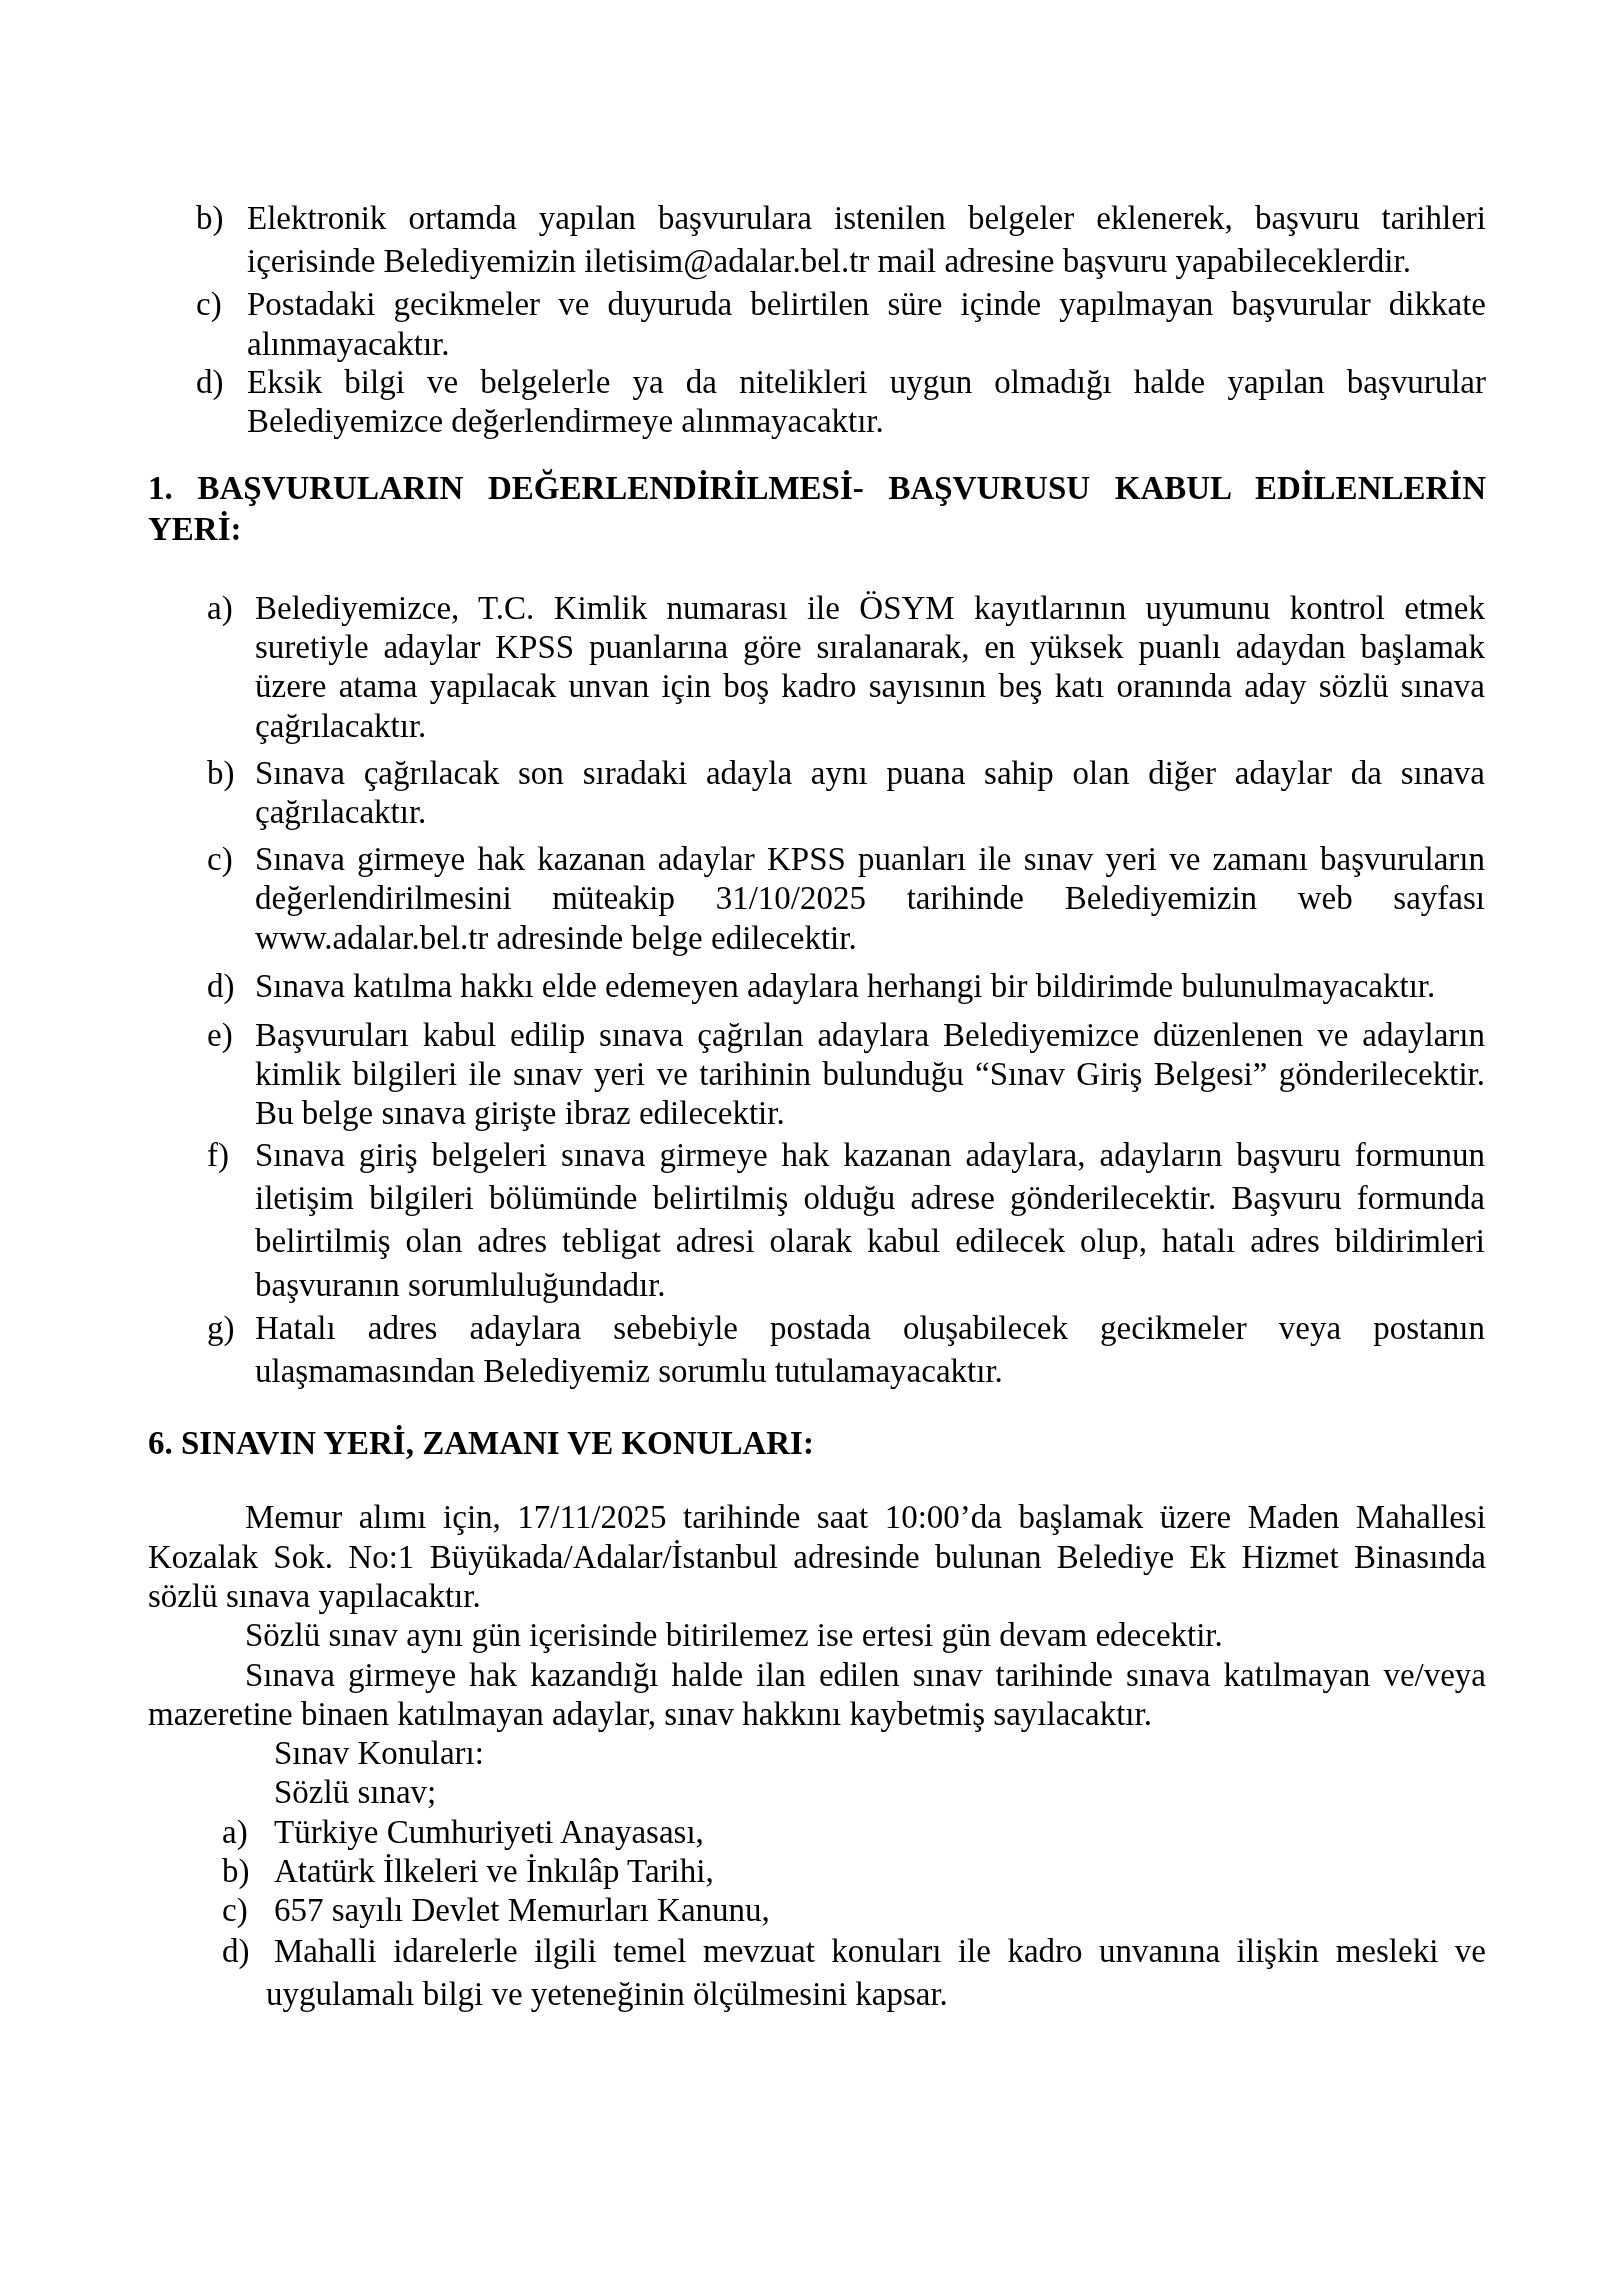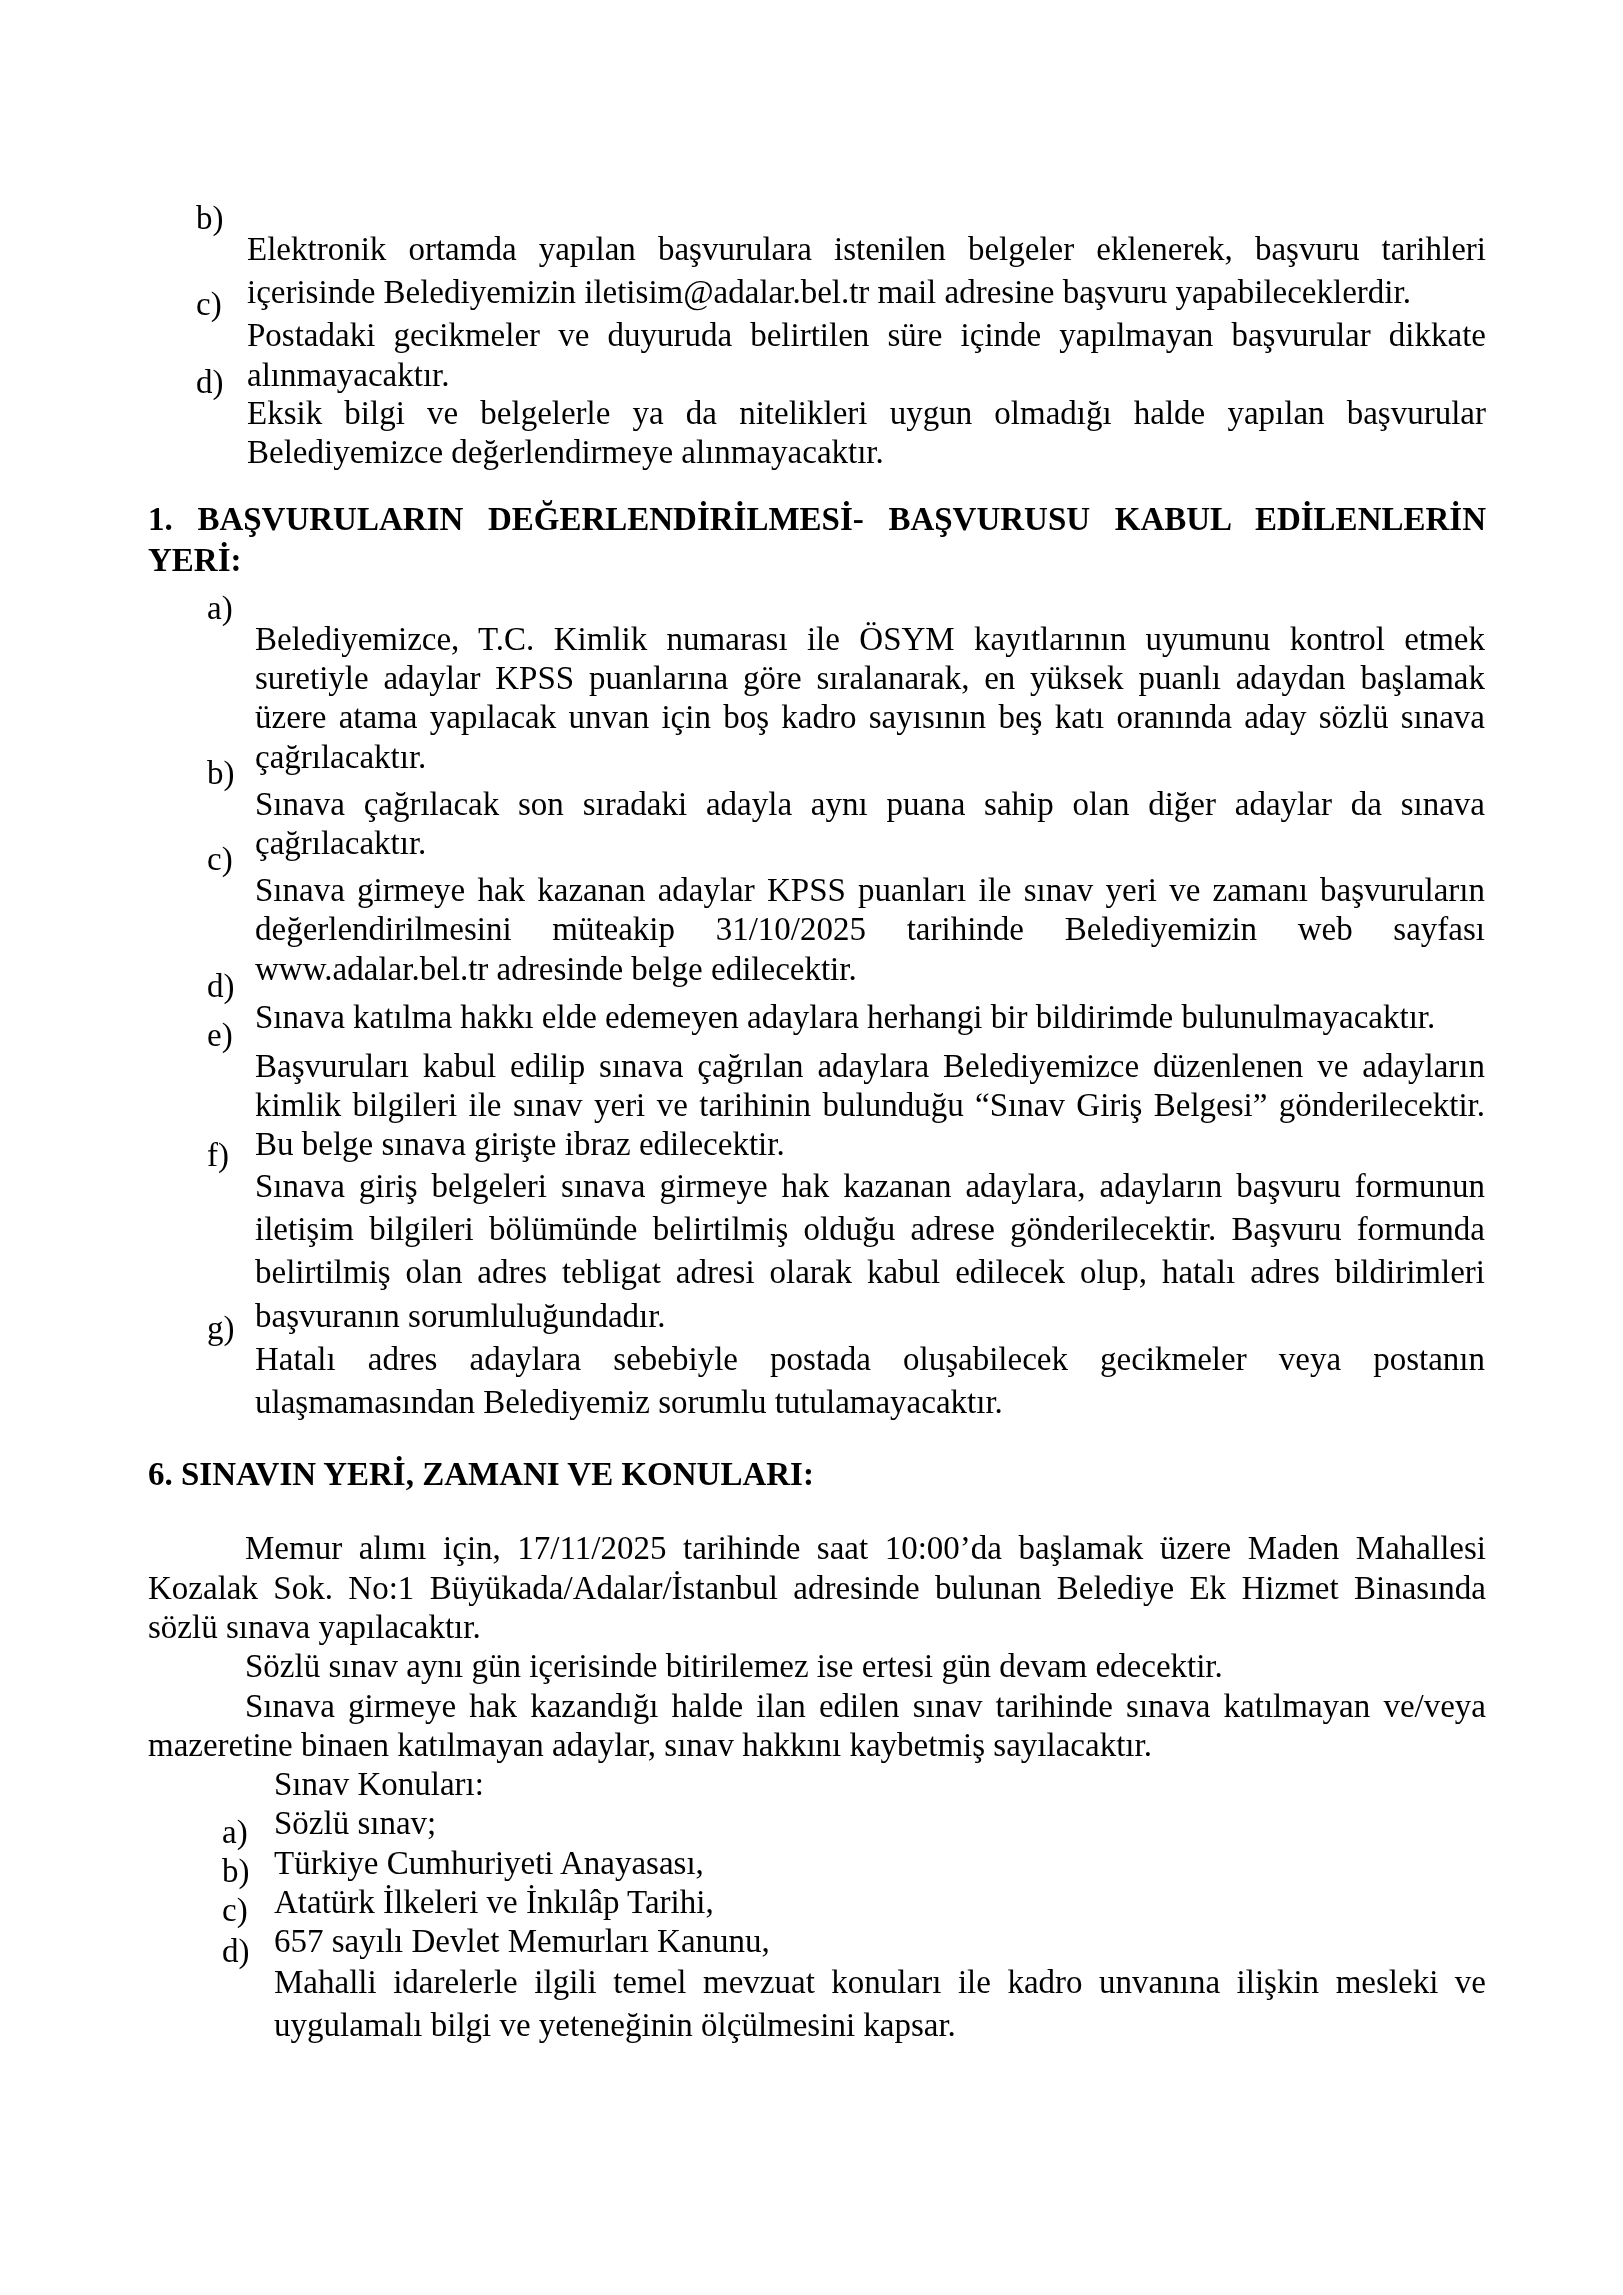--- a/index.html
+++ b/index.html
@@ -1,19 +1,19 @@
 <!DOCTYPE html>
 <html style="font-size:10.5px"><head>
 <meta charset="utf-8">
 <style>
   html, body { margin: 0; padding: 0; background: #ffffff; }
   body { width: 1623px; height: 2295px; position: relative; overflow: hidden;
          font-family: "Liberation Serif", "DejaVu Serif", serif; color: #000; }
   .page { position: absolute; left: 0; top: 0; width: 1623px; height: 2295px; }
-  .line { position: absolute; font-size: 33px; line-height: 38px; white-space: nowrap; margin-top: 31px; }
+  .line { position: absolute; font-size: 33px; line-height: 38px; white-space: nowrap; }
   .just { text-align: justify; text-align-last: justify; white-space: normal; }
   .bold { font-weight: bold; }
   .marker { position: absolute; font-size: 33px; line-height: 38px; }
 </style>
 </head>
 <body>
 
 <div class="page">
 
   <div>
@@ -87,17 +87,17 @@
     <div class="line" style="left:274px;top:1813px">Türkiye Cumhuriyeti Anayasası,</div>
 
     <div class="marker" style="left:222px;top:1852px">b)</div>
     <div class="line" style="left:274px;top:1852px">Atatürk İlkeleri ve İnkılâp Tarihi,</div>
 
     <div class="marker" style="left:222px;top:1891px">c)</div>
     <div class="line" style="left:274px;top:1891px">657 sayılı Devlet Memurları Kanunu,</div>
 
     <div class="marker" style="left:222px;top:1932px">d)</div>
     <div class="line just" style="left:274px;top:1932px;width:1212px">Mahalli idarelerle ilgili temel mevzuat konuları ile kadro unvanına ilişkin mesleki ve</div>
-    <div class="line" style="left:274px;top:1975px">uygulamalı bilgi ve yeteneğinin ölçülmesini kapsar.</div>
+    <div class="line" style="left:266px;top:1975px">uygulamalı bilgi ve yeteneğinin ölçülmesini kapsar.</div>
   </div>
 
 </div>
 
 
 </body></html>

